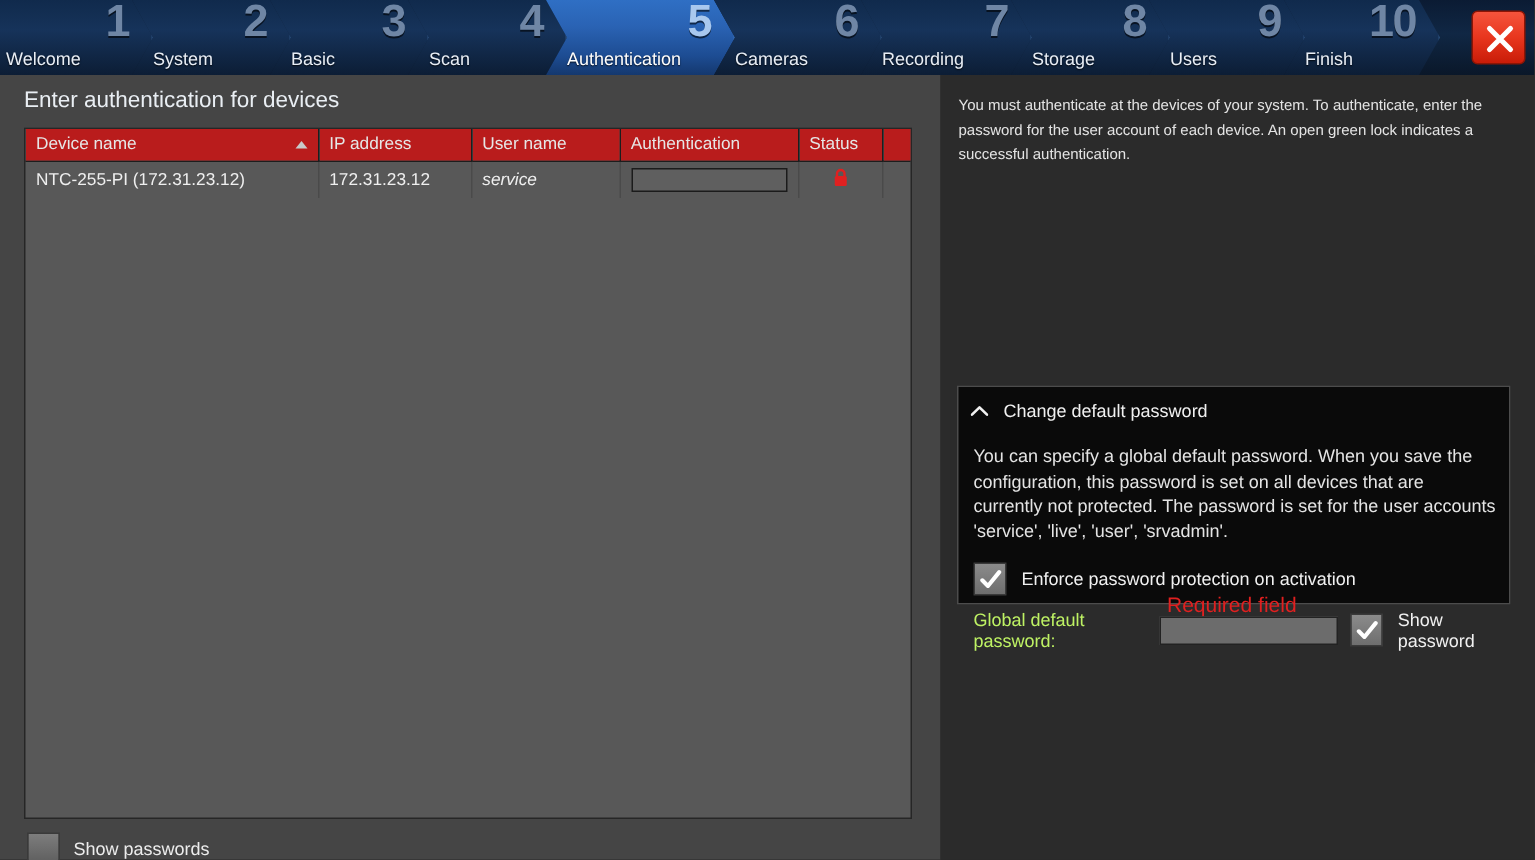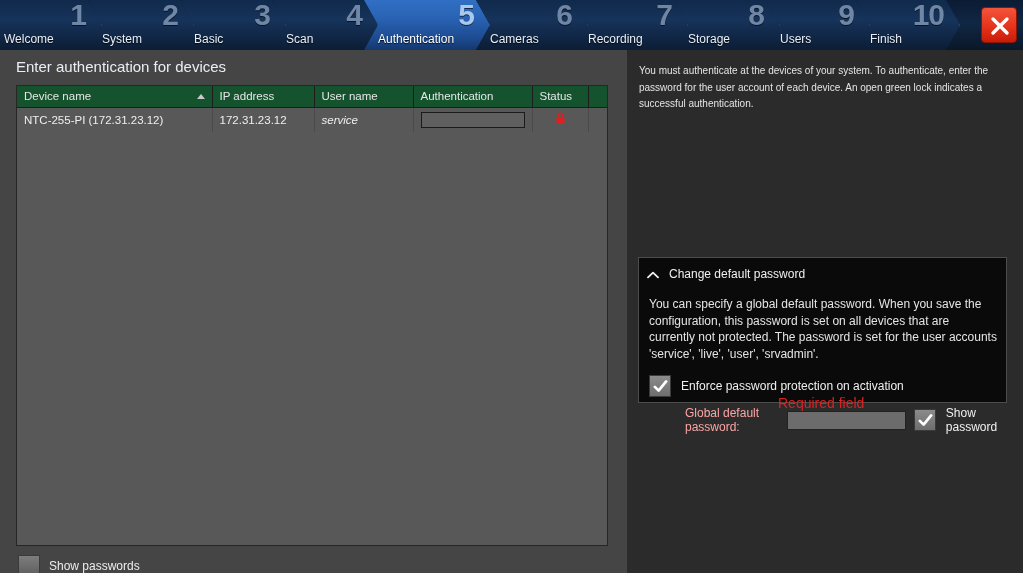--- a/index.html
+++ b/index.html
@@ -116,21 +116,21 @@
     height: 461px;
     background: #585858;
     border: 1px solid #262626;
   }
   #device-table {
     width: 100%;
     border-collapse: collapse;
     table-layout: fixed;
   }
   #device-table th {
-    background: #14532d;
+    background: #b91c1c;
     color: #e6e6e6;
     font-size: 11.5px;
     font-weight: normal;
     text-align: left;
     padding: 4px 7px;
     height: 21px;
     border-right: 1px solid #1d1d1d;
     border-bottom: 1px solid #1d1d1d;
     position: relative;
     white-space: nowrap;
@@ -258,21 +258,21 @@
     color: #e02020;
   }
   #gdp-row {
     position: absolute;
     left: 10px;
     top: 148px;
     display: flex;
     align-items: center;
     gap: 8px;
   }
-  #gdp-label { font-size: 12px; color: #fca5a5; margin-left: 36px; }
+  #gdp-label { font-size: 12px; color: #bef264; }
   #gdp-input {
     width: 119px;
     height: 19px;
     background: #6c6c6c;
     border: 1px solid #222;
     outline: none;
     color: #fff;
     font-size: 12px;
     font-family: "Liberation Sans", sans-serif;
     padding: 0 3px;

